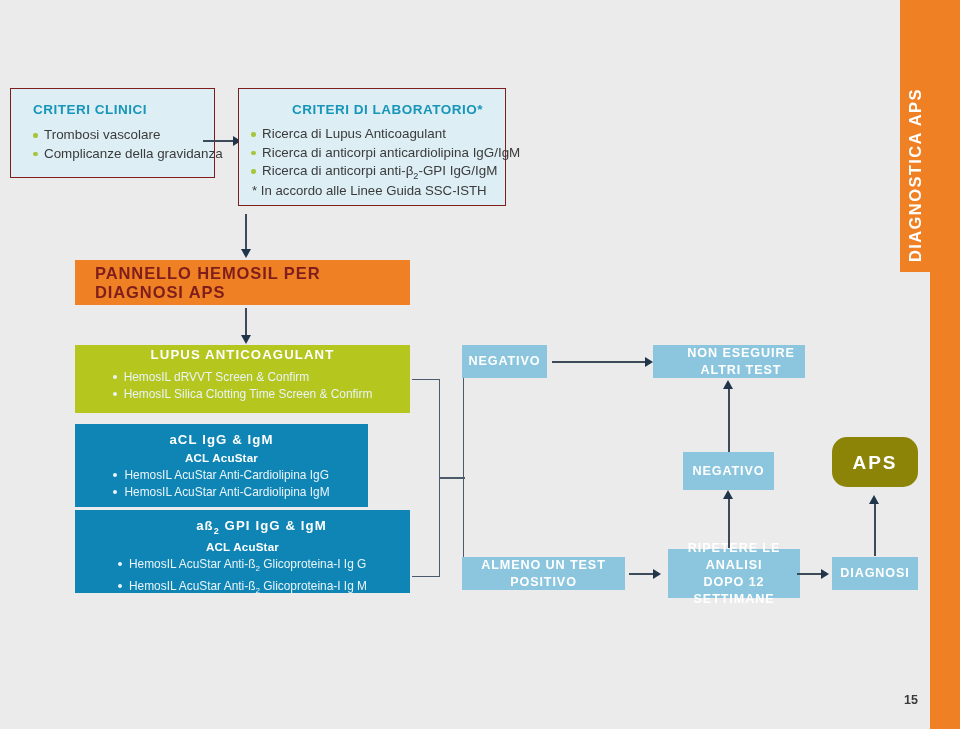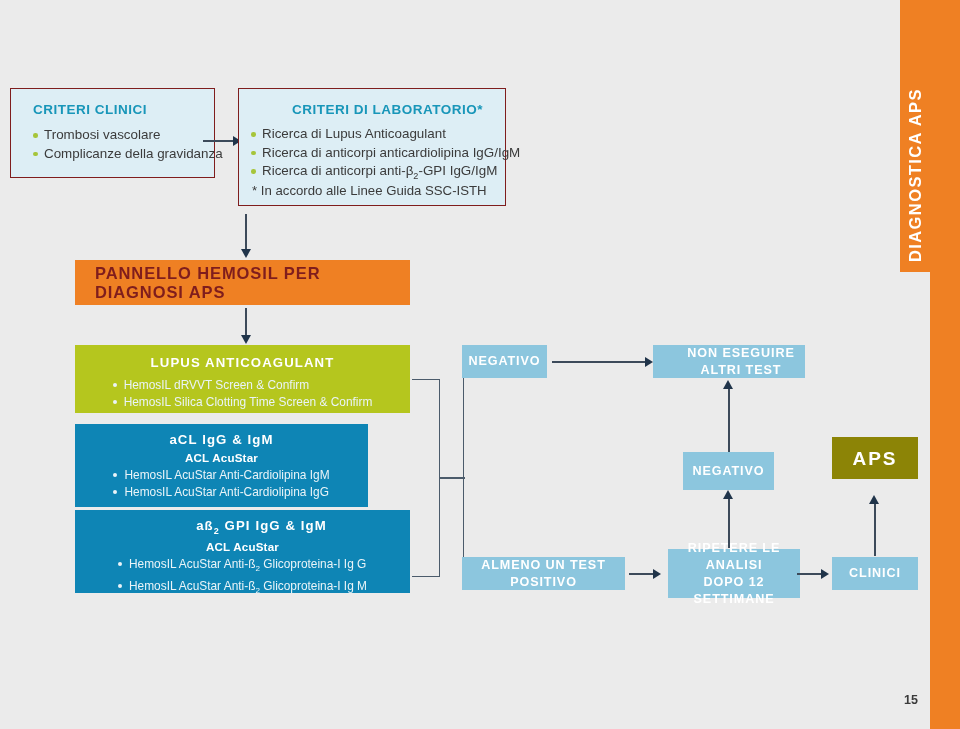--- a/index.html
+++ b/index.html
@@ -166,33 +166,33 @@
   <div class="arrow-head ah-down" style="left:241px; top:249px;"></div>
 
   <div class="box" id="panel-hemosil" style="left:75px; top:260px; width:335px; height:45px;">
     <span>PANNELLO HEMOSIL PER DIAGNOSI APS</span>
   </div>
 
   <div class="ln ln-v" style="left:245px; top:308px; height:30px;"></div>
   <div class="arrow-head ah-down" style="left:241px; top:335px;"></div>
 
   <div class="box test-box green" style="left:75px; top:345px; width:335px; height:68px;">
-    <div class="tb-title" style="padding-top:10px;">LUPUS ANTICOAGULANT</div>
+    <div class="tb-title" style="padding-top:2px;">LUPUS ANTICOAGULANT</div>
     <ul class="tb-list" style="margin-top:7px;">
       <li>HemosIL dRVVT Screen &amp; Confirm</li>
       <li>HemosIL Silica Clotting Time Screen &amp; Confirm</li>
     </ul>
   </div>
 
   <div class="box test-box blue" style="left:75px; top:424px; width:293px; height:83px;">
     <div class="tb-title" style="padding-top:8px;">aCL IgG &amp; IgM</div>
     <div class="tb-sub" style="padding-top:4px;">ACL AcuStar</div>
     <ul class="tb-list" style="margin-top:3px;">
+      <li>HemosIL AcuStar Anti-Cardiolipina IgG</li>
       <li>HemosIL AcuStar Anti-Cardiolipina IgM</li>
-      <li>HemosIL AcuStar Anti-Cardiolipina IgG</li>
     </ul>
   </div>
 
   <div class="box test-box blue" style="left:75px; top:510px; width:335px; height:83px;">
     <div class="tb-title" style="padding-top:8px;padding-left:38px;">
       <span>aß</span><sub>2</sub><span> GPI IgG &amp; IgM</span>
     </div>
     <div class="tb-sub" style="padding-top:4px;">ACL AcuStar</div>
     <ul class="tb-list" style="margin-top:3px;">
       <li><span>HemosIL AcuStar Anti-ß</span><sub>2</sub><span> Glicoproteina-I Ig G</span></li>
@@ -220,21 +220,21 @@
     <span>NON ESEGUIRE ALTRI TEST</span>
   </div>
 
   <div class="box chip" style="left:683px; top:452px; width:91px; height:38px;">
     <span>NEGATIVO</span>
   </div>
 
   <div class="ln ln-v" style="left:728px; top:388px; height:64px;"></div>
   <div class="arrow-head ah-up" style="left:723px; top:380px;"></div>
 
-  <div class="box chip olive" style="left:832px; top:437px; width:86px; height:42px;">
+  <div class="box chip olive" style="left:832px; top:437px; width:86px; height:50px;border-radius:15px;">
     <span>APS</span>
   </div>
 
   <div class="ln ln-v" style="left:874px; top:503px; height:53px;"></div>
   <div class="arrow-head ah-up" style="left:869px; top:495px;"></div>
 
   <div class="box chip" style="left:462px; top:557px; width:163px; height:33px;">
     <span>ALMENO UN TEST POSITIVO</span>
   </div>
 
@@ -246,18 +246,18 @@
     <span>DOPO 12 SETTIMANE</span>
   </div>
 
   <div class="ln ln-v" style="left:728px; top:498px; height:50px;"></div>
   <div class="arrow-head ah-up" style="left:723px; top:490px;"></div>
 
   <div class="ln ln-h" style="left:797px; top:573px; width:28px;"></div>
   <div class="arrow-head ah-right" style="left:821px; top:569px;"></div>
 
   <div class="box chip" style="left:832px; top:557px; width:86px; height:33px;">
-    <span>CLINICI</span>
+    <span>DIAGNOSI</span>
   </div>
 
   <div id="page-number">15</div>
 
 </div>
 
 </body></html>

